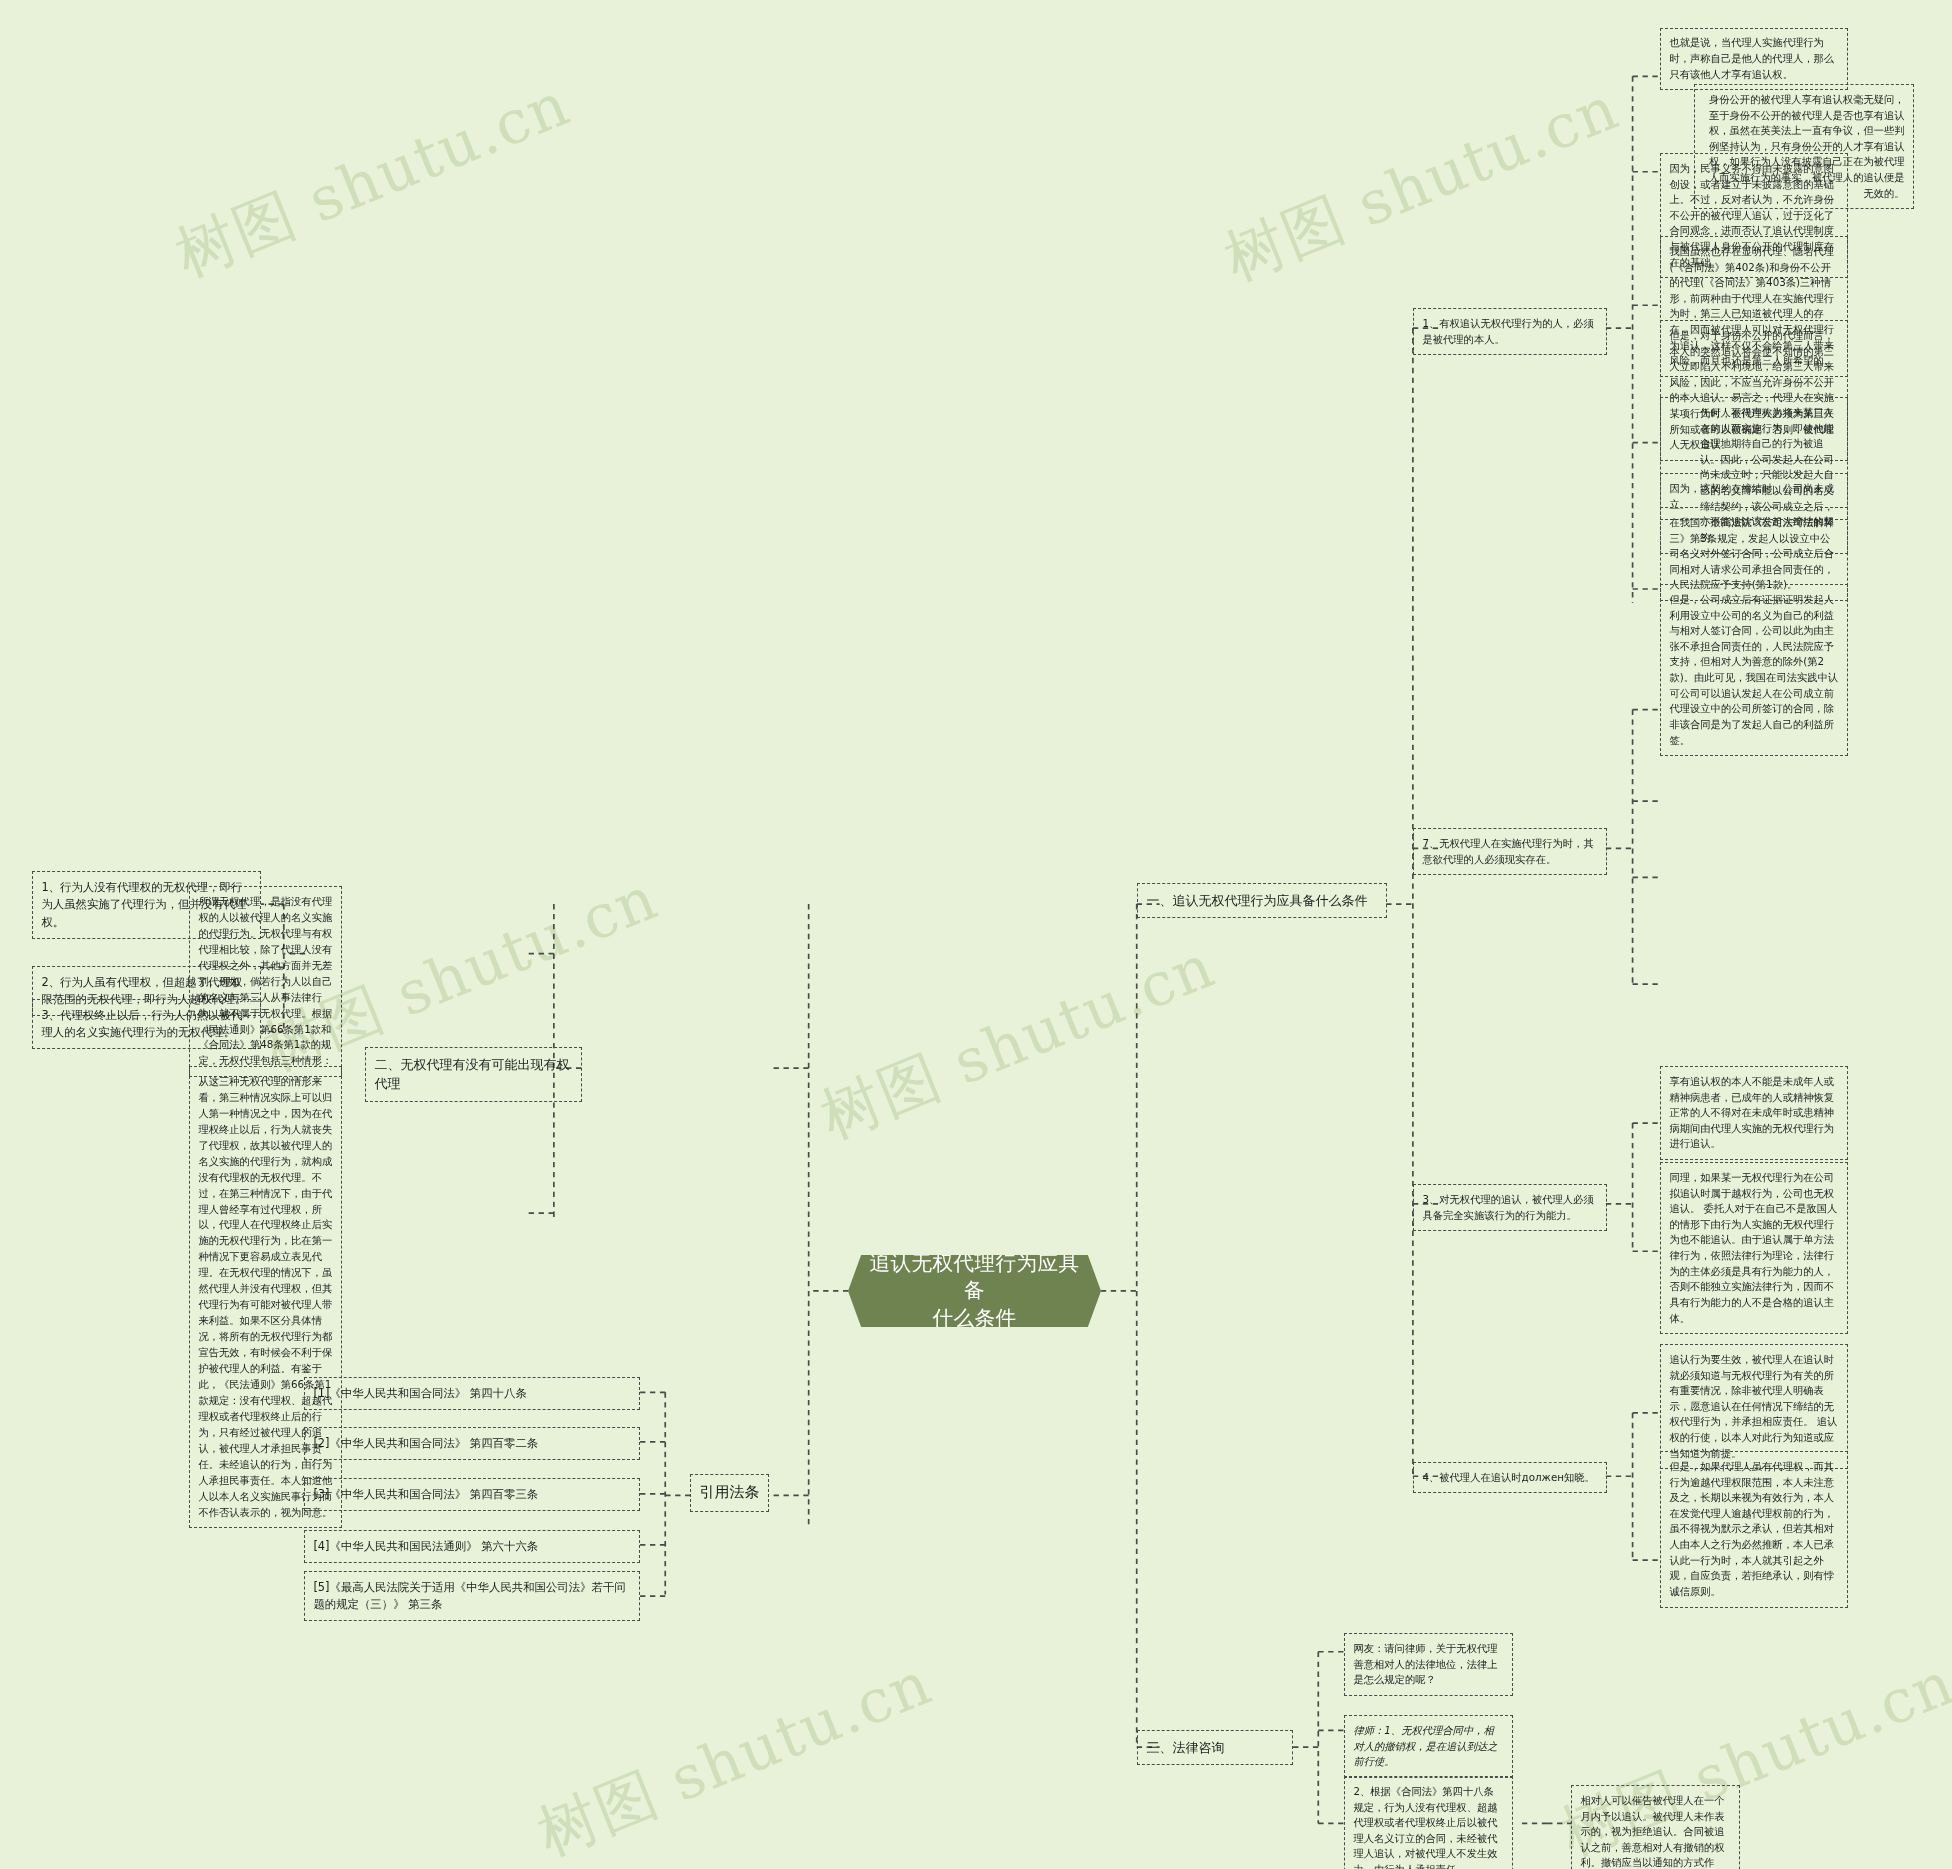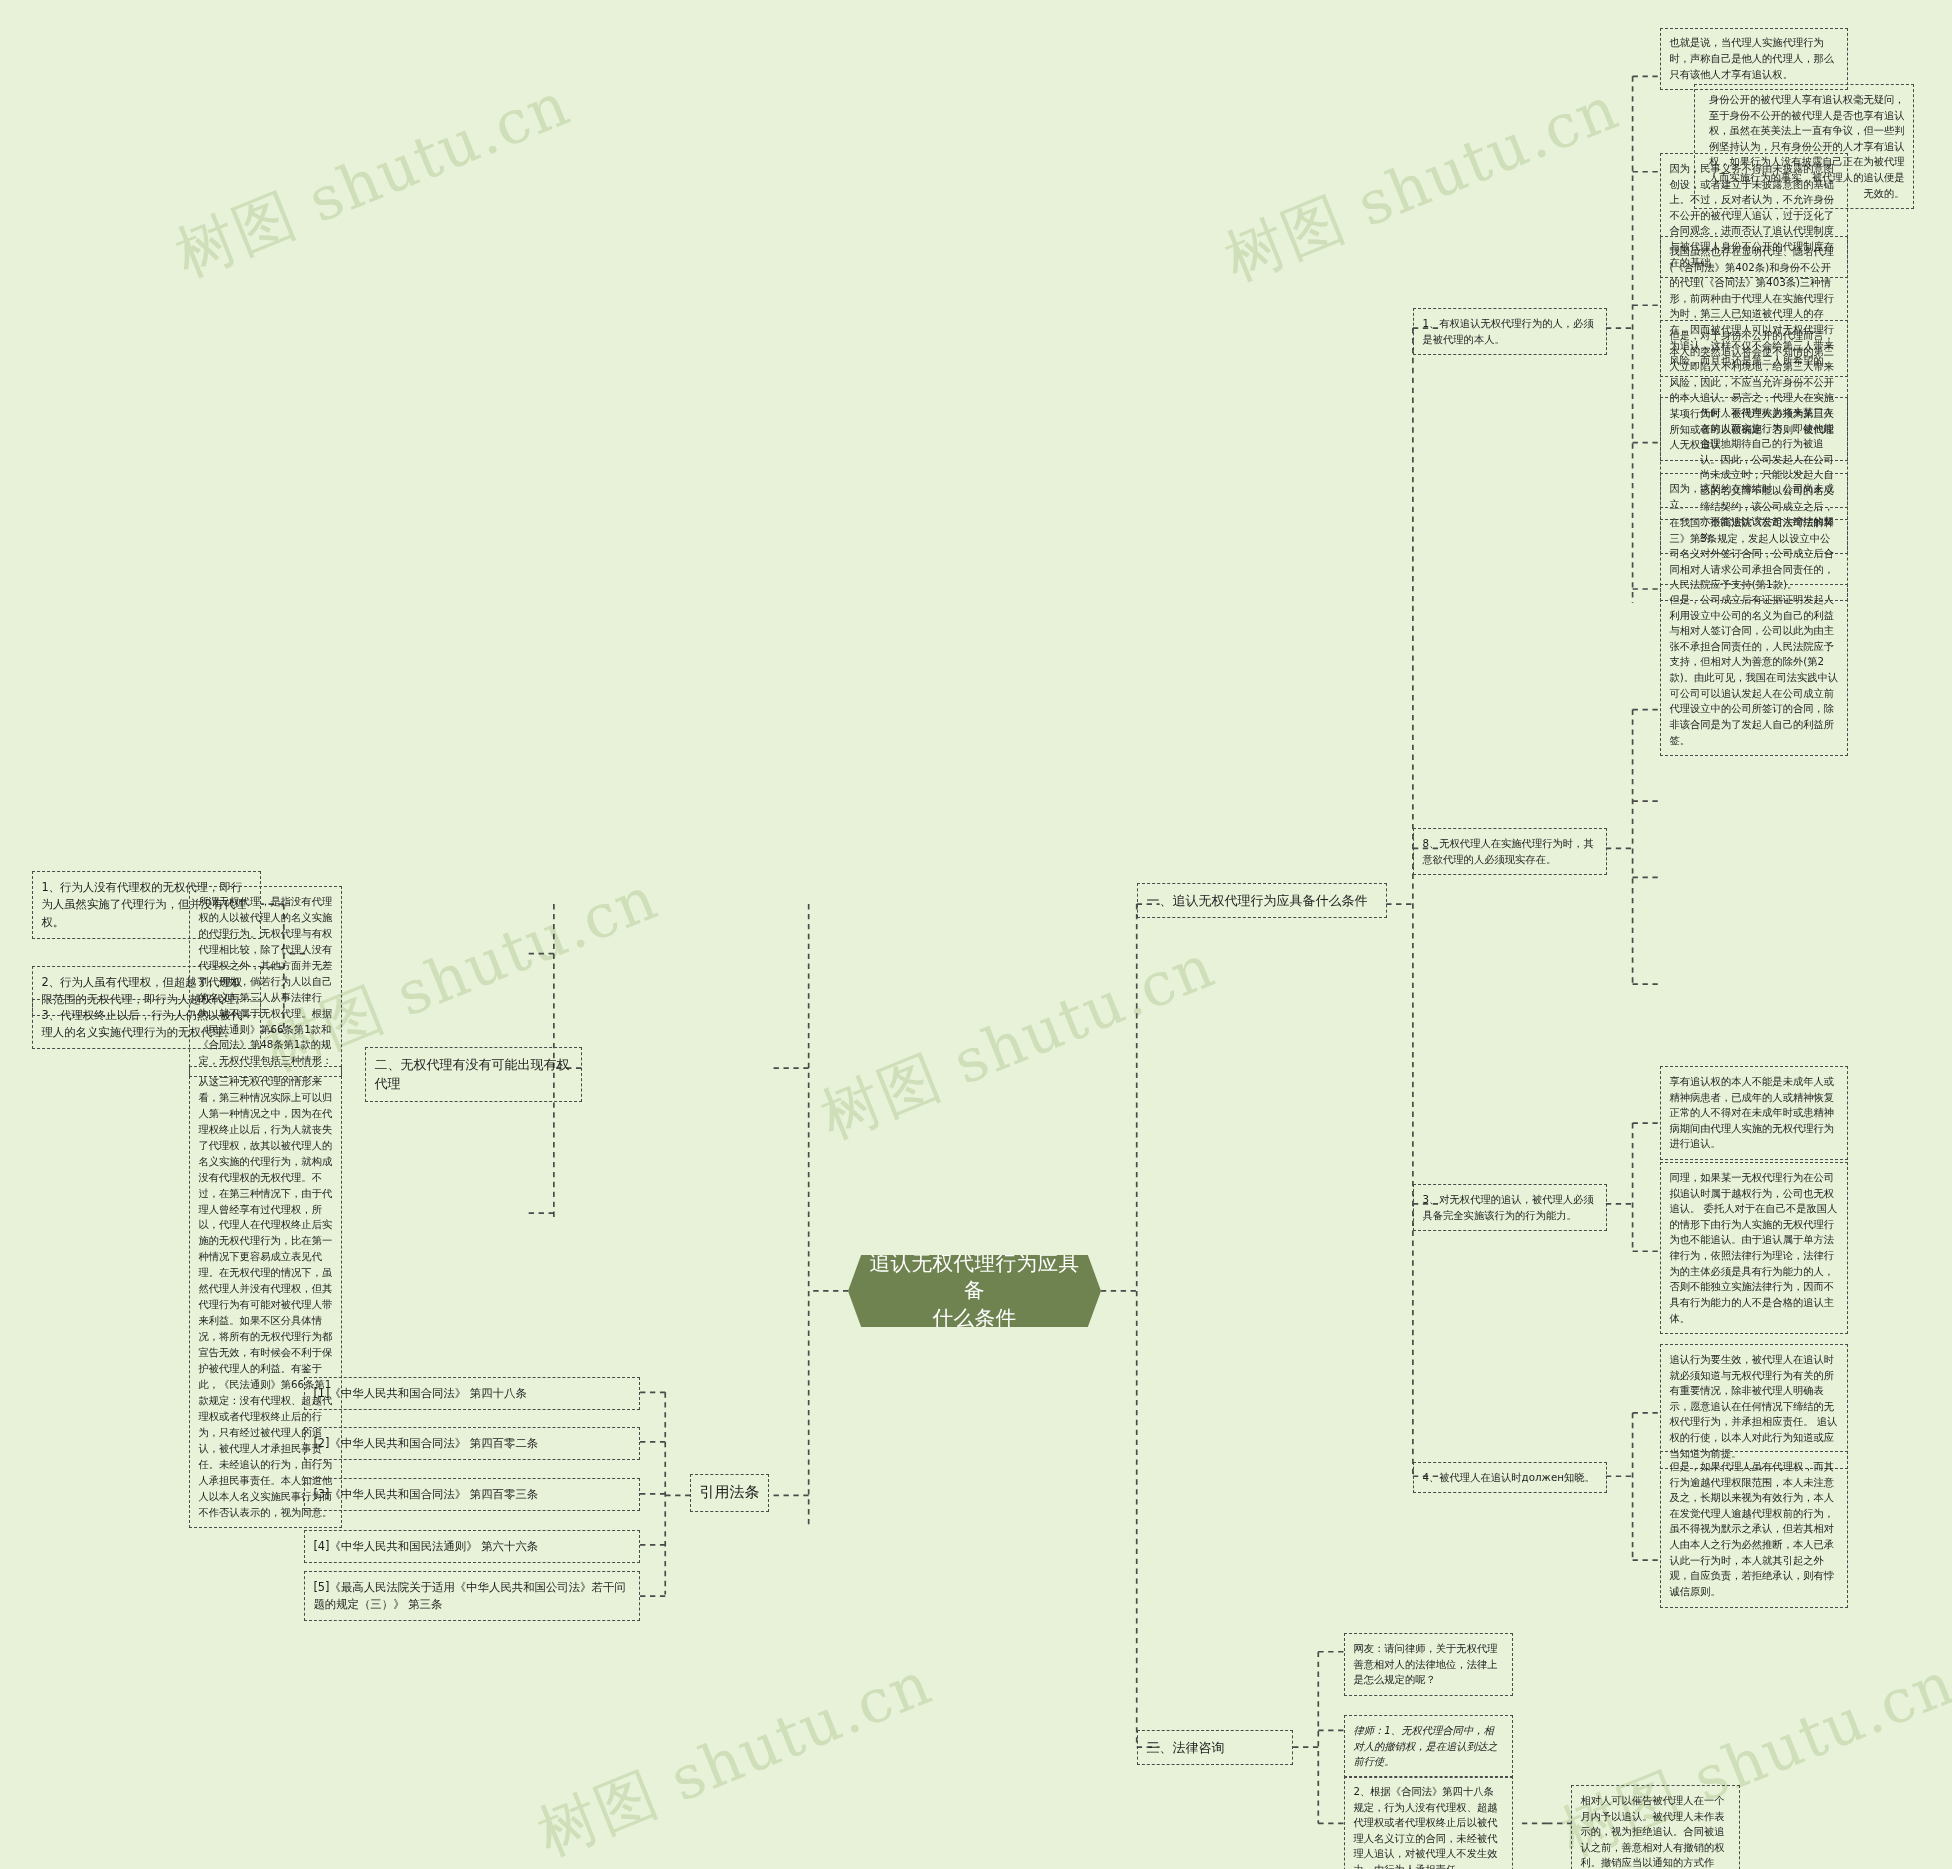--- a/index.html
+++ b/index.html
@@ -184,21 +184,21 @@
   <div class="node s15" style="left:304px; top:1427px; width:336px;">[2]《中华人民共和国合同法》 第四百零二条</div>
   <div class="node s15" style="left:304px; top:1478px; width:336px;">[3]《中华人民共和国合同法》 第四百零三条</div>
   <div class="node s15" style="left:304px; top:1530px; width:336px;">[4]《中华人民共和国民法通则》 第六十六条</div>
   <div class="node s15" style="left:304px; top:1571px; width:336px;">[5]《最高人民法院关于适用《中华人民共和国公司法》若干问题的规定（三）》 第三条</div>
 
   <div class="node s19" style="left:690px; top:1474px; width:79px;">引用法条</div>
 
   <div class="node s17" style="left:1137px; top:883px; width:250px;">一、追认无权代理行为应具备什么条件</div>
 
   <div class="node s13" style="left:1413px; top:308px; width:194px;">1、有权追认无权代理行为的人，必须是被代理的本人。</div>
-  <div class="node s13" style="left:1413px; top:828px; width:194px;">8、无权代理人在实施代理行为时，其意欲代理的人必须现实存在。</div>
+  <div class="node s13" style="left:1413px; top:828px; width:194px;">7、无权代理人在实施代理行为时，其意欲代理的人必须现实存在。</div>
   <div class="node s13" style="left:1413px; top:1184px; width:194px;">3、对无权代理的追认，被代理人必须具备完全实施该行为的行为能力。</div>
   <div class="node s13" style="left:1413px; top:1462px; width:194px;">4、被代理人在追认时должен知晓。</div>
 
   <div class="node s13" style="left:1660px; top:27.5px; width:188px;">也就是说，当代理人实施代理行为时，声称自己是他人的代理人，那么只有该他人才享有追认权。</div>
   <div class="node s13" style="left:1694px; top:84px; width:220px;text-align:right;">身份公开的被代理人享有追认权毫无疑问，至于身份不公开的被代理人是否也享有追认权，虽然在英美法上一直有争议，但一些判例坚持认为，只有身份公开的人才享有追认权，如果行为人没有披露自己正在为被代理人而实施行为的事实，被代理人的追认便是无效的。</div>
   <div class="node s13" style="left:1660px; top:153px; width:188px;">因为，民事义务不得由未披露的意图创设，或者建立于未披露意图的基础上。不过，反对者认为，不允许身份不公开的被代理人追认，过于泛化了合同观念，进而否认了追认代理制度与被代理人身份不公开的代理制度存在的基础。</div>
   <div class="node s13" style="left:1660px; top:236px; width:188px;">我国虽然也存在显明代理、隐名代理(《合同法》第402条)和身份不公开的代理(《合同法》第403条)三种情形，前两种由于代理人在实施代理行为时，第三人已知道被代理人的存在，因而被代理人可以对无权代理行为追认，这样不仅不会给第三人带来风险，而且也还是第三人所希望的。</div>
   <div class="node s13" style="left:1660px; top:320px; width:188px;">但是，对于身份不公开的代理而言，本人的突然追认将会使不知情的第三人立即陷入不利境地，给第三人带来风险，因此，不应当允许身份不公开的本人追认。易言之，代理人在实施某项行为时，被代理人必须为第三人所知或者可以被确定，否则，被代理人无权追认。</div>
 
   <div class="node s13" style="left:1660px; top:397px; width:188px;padding-left:39px;">任何人不得声称为将来某日存在的人而实施行为，即使他能合理地期待自己的行为被追认。因此，公司发起人在公司尚未成立时，只能以发起人自己的名义而不能以公司的名义缔结契约，该公司成立之后，亦不能追认该发起人缔结的契约。</div>

